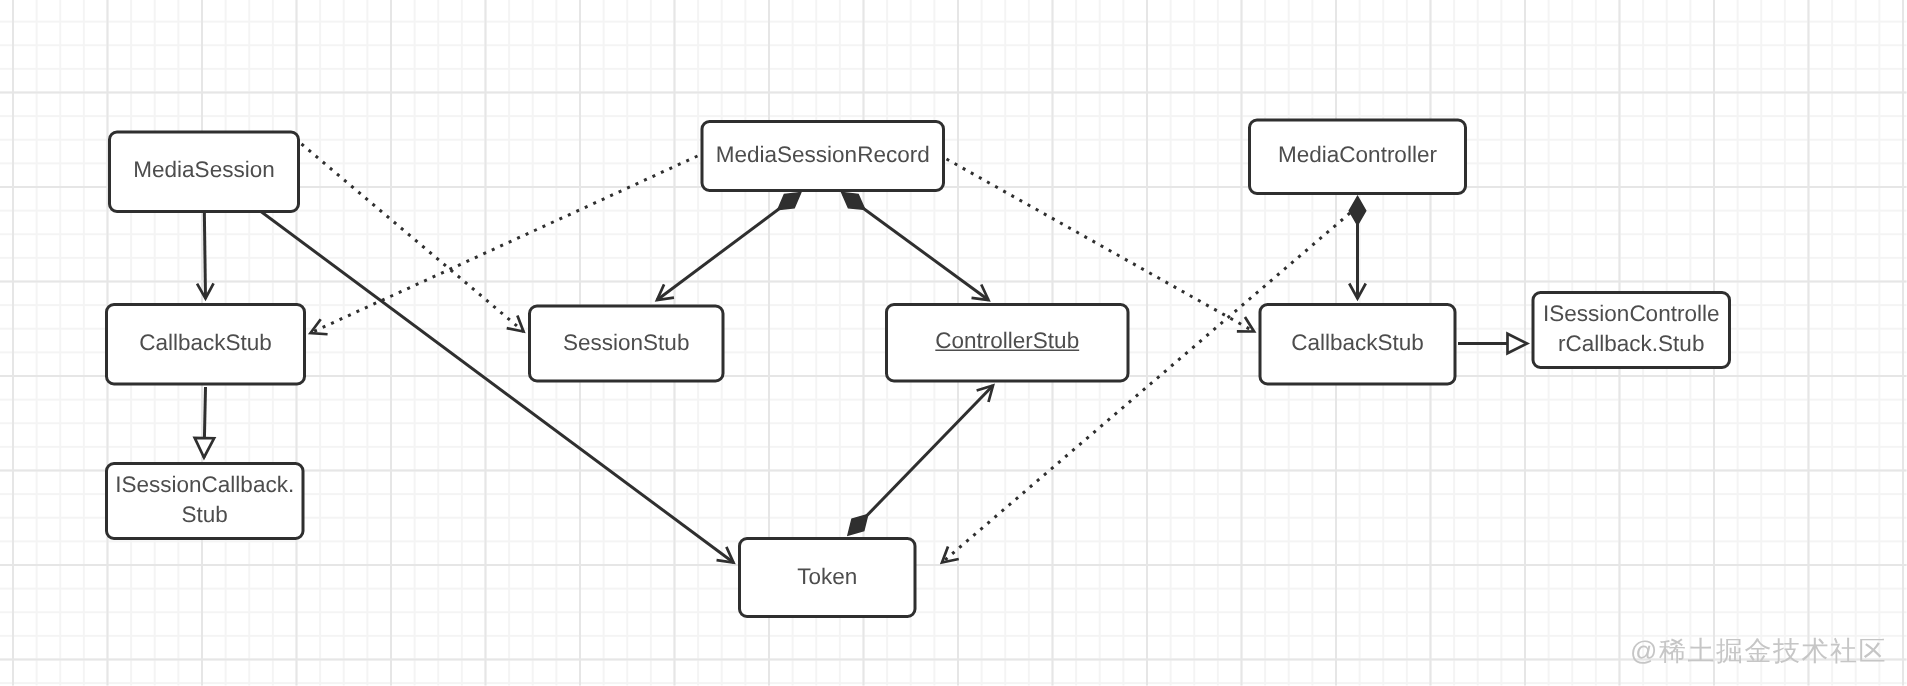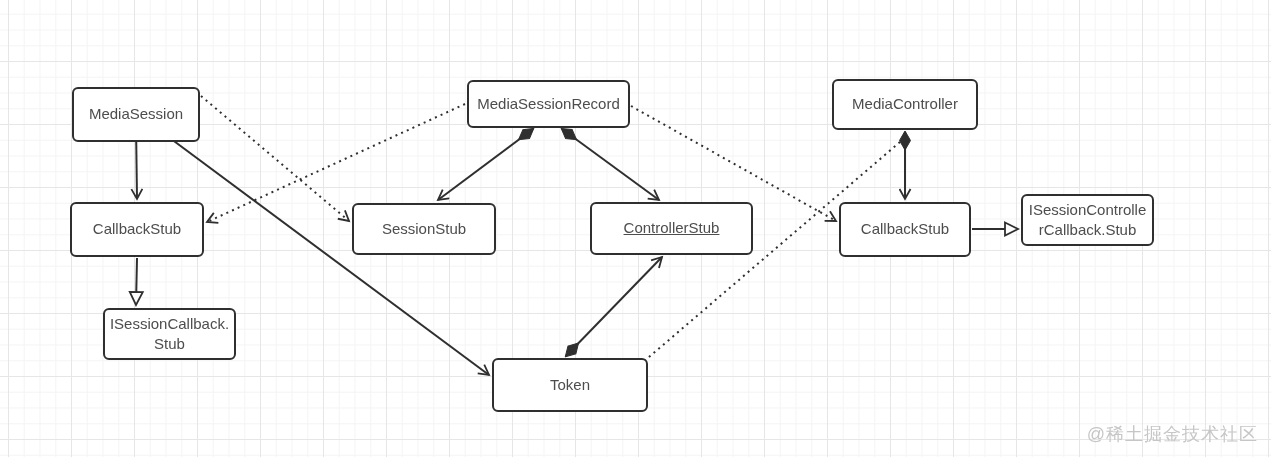--- a/index.html
+++ b/index.html
@@ -125,41 +125,41 @@
   </div>
 
   <div class="node" style="left:832px; top:79px; width:146px; height:51px;">
     <span>MediaController</span>
   </div>
 
   <div class="node" style="left:70px; top:202px; width:134px; height:55px;">
     <span>CallbackStub</span>
   </div>
 
-  <div class="node" style="left:352px; top:203px; width:144px; height:52px;">
+  <div class="node" style="left:352px; top:203px; width:131px; height:52px;">
     <span>SessionStub</span>
   </div>
 
   <div class="node" style="left:590px; top:202px; width:163px; height:53px;text-decoration:underline;">
     <span>ControllerStub</span>
   </div>
 
   <div class="node" style="left:839px; top:202px; width:132px; height:55px;">
     <span>CallbackStub</span>
   </div>
 
   <div class="node" style="left:1021px; top:194px; width:133px; height:52px;">
     <span>ISessionControlle
 rCallback.Stub</span>
   </div>
 
-  <div class="node" style="left:70px; top:308px; width:133px; height:52px;margin-left:33px;">
+  <div class="node" style="left:70px; top:308px; width:133px; height:52px;">
     <span>ISessionCallback.
 Stub</span>
   </div>
 
-  <div class="node" style="left:492px; top:358px; width:156px; height:54px;">
+  <div class="node" style="left:492px; top:358px; width:119px; height:54px;">
     <span>Token</span>
   </div>
 
   <div class="watermark">@稀土掘金技术社区</div>
 
 </div>
 
 </body></html>

